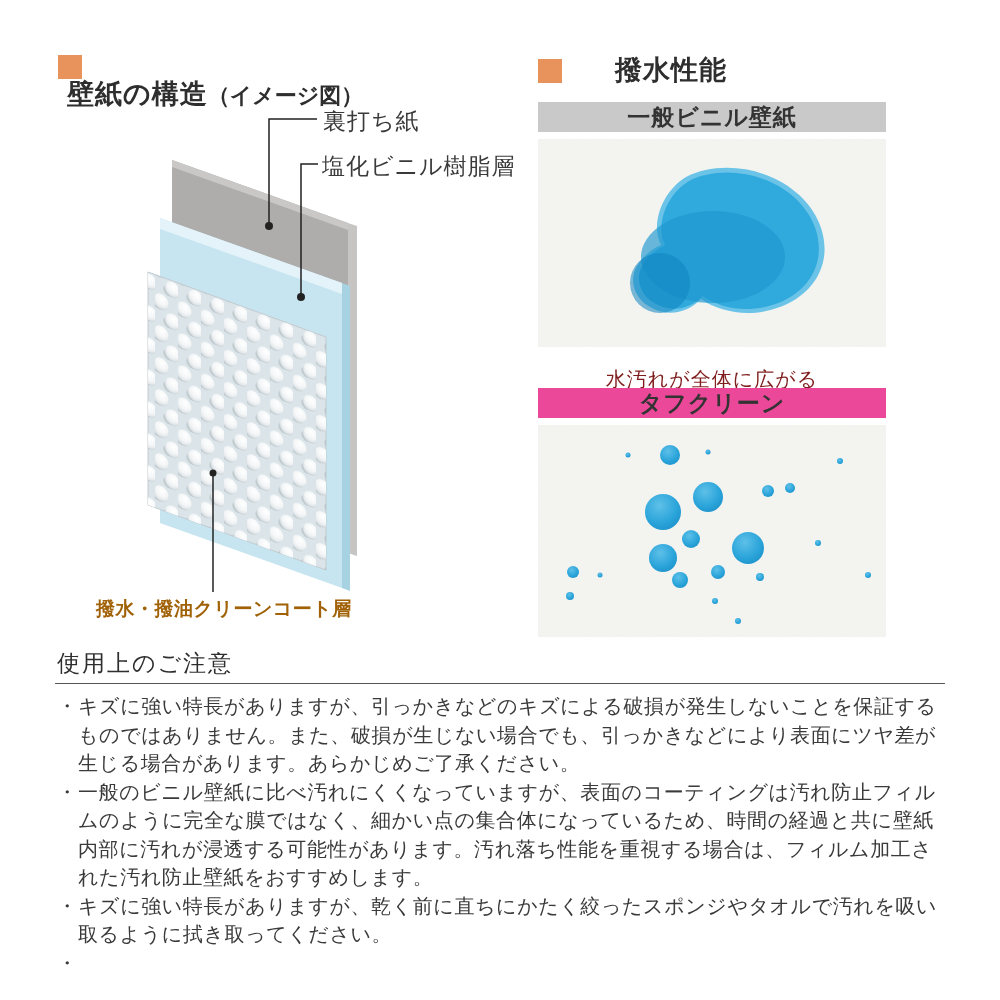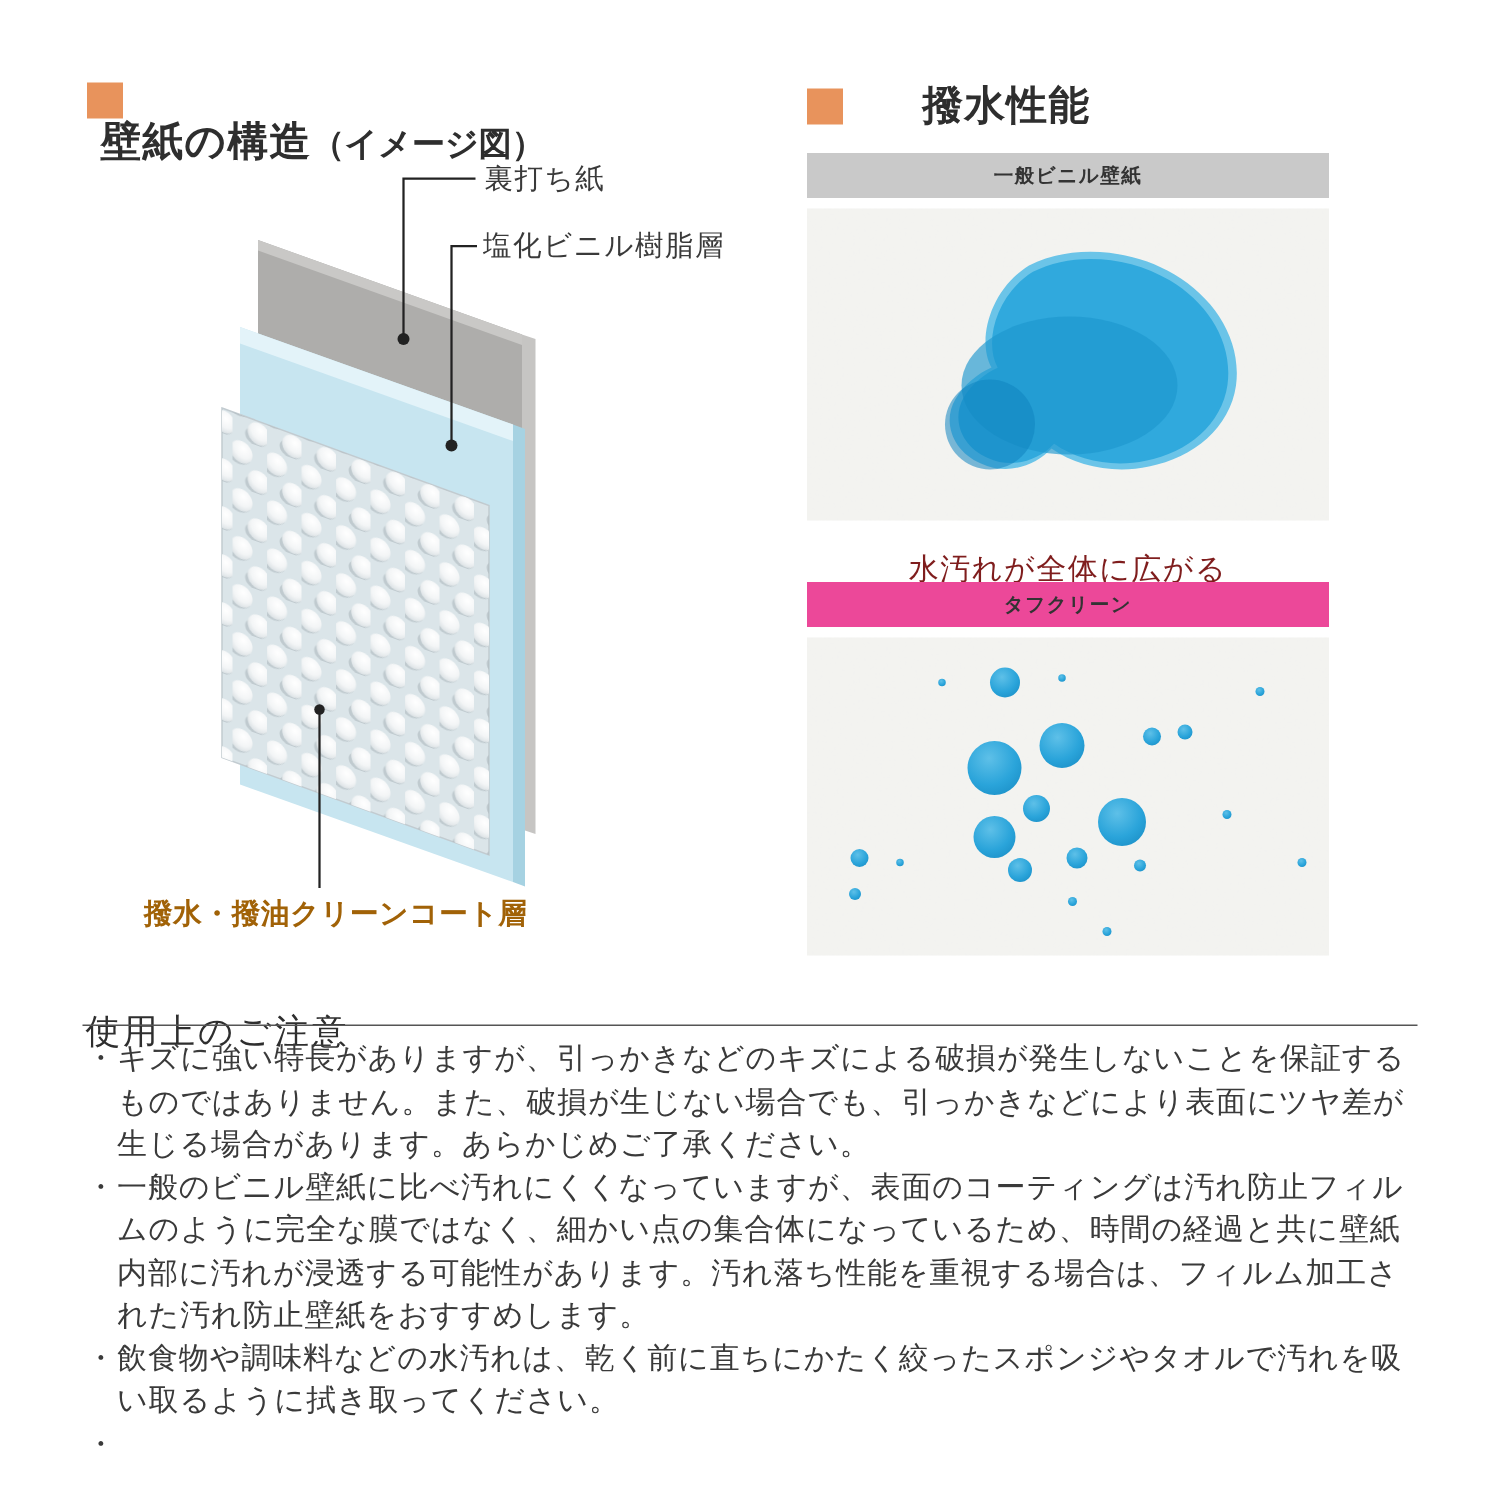--- a/index.html
+++ b/index.html
@@ -6,34 +6,34 @@
   body{font-family:"Liberation Sans","DejaVu Sans",sans-serif;color:#3a3a3a;}
   .page{position:relative;width:1000px;height:1000px;background:#ffffff;overflow:hidden;}
 
   
   .sec-head{position:absolute;display:flex;align-items:flex-start;}
   .sq{width:24px;height:24px;background:#E8935C;flex:0 0 auto;margin-top:4px;}
   .sec-title{font-size:27px;font-weight:600;color:#2e2e2e;letter-spacing:1px;margin-left:9px;line-height:30px;}
   .sec-sub{font-size:22px;font-weight:600;color:#2e2e2e;letter-spacing:0;}
 
   
-  .dlabel{position:absolute;font-size:19px;color:#3a3a3a;letter-spacing:1px;white-space:nowrap;}
+  .dlabel{position:absolute;font-size:23px;color:#3a3a3a;letter-spacing:1px;white-space:nowrap;}
   .dlabel.orange{color:#a16207;font-weight:700;font-size:19px;letter-spacing:0.5px;}
 
   
-  .panel-bar{position:absolute;left:538px;width:348px;height:30px;display:flex;align-items:center;justify-content:center;font-size:13px;font-weight:600;color:#333;letter-spacing:1px;}
+  .panel-bar{position:absolute;left:538px;width:348px;height:30px;display:flex;align-items:center;justify-content:center;font-size:23px;font-weight:600;color:#333;letter-spacing:1px;}
   .bar-gray{background:#C9C9C9;top:102px;}
   .bar-orange{background:#ec4899;top:388px;}
   .photo{position:absolute;left:538px;width:348px;display:block;}
   .caption{position:absolute;left:538px;width:348px;text-align:center;font-size:20px;letter-spacing:1px;}
   .cap1{top:355px;color:#7f1d1d;margin-top:11px;}
   .cap2{top:641px;color:#E0782F;font-weight:700;}
 
   
-  .notes-title{position:absolute;left:57px;top:648px;font-size:23px;color:#2e2e2e;letter-spacing:2px;margin-top:24px;}
+  .notes-title{position:absolute;left:57px;top:648px;font-size:23px;color:#2e2e2e;letter-spacing:2px;}
   .notes-rule{position:absolute;left:55px;top:683px;width:890px;height:0;border-top:1.5px solid #555;}
   .notes-list{position:absolute;left:57px;top:692px;width:892px;margin:0;padding:0;list-style:none;font-size:20px;line-height:28.5px;letter-spacing:0.6px;color:#3a3a3a;}
   .notes-list li{position:relative;padding-left:21px;margin:0;}
   .notes-list .b{position:absolute;left:0;top:0;}
 
   svg{display:block;}
 </style>
 </head>
 <body>
 
@@ -151,17 +151,17 @@
       <circle cx="280" cy="118" r="3"></circle>
       <circle cx="62" cy="150" r="2.5"></circle>
     </g>
   </svg>
 
   <div class="notes-title">使用上のご注意</div>
   <div class="notes-rule"></div>
   <ul class="notes-list">
     <li><span class="b">・</span><span>キズに強い特長がありますが、引っかきなどのキズによる破損が発生しないことを保証するものではありません。また、破損が生じない場合でも、引っかきなどにより表面にツヤ差が生じる場合があります。あらかじめご了承ください。</span></li>
     <li><span class="b">・</span><span>一般のビニル壁紙に比べ汚れにくくなっていますが、表面のコーティングは汚れ防止フィルムのように完全な膜ではなく、細かい点の集合体になっているため、時間の経過と共に壁紙内部に汚れが浸透する可能性があります。汚れ落ち性能を重視する場合は、フィルム加工された汚れ防止壁紙をおすすめします。</span></li>
-    <li><span class="b">・</span><span>飲食物や調味料などの水汚れは、乾く前に直ちにかたく絞ったスポンジやタオルで汚れを吸い取るように拭き取ってください。</span></li>
+    <li><span class="b">・</span><span>キズに強い特長がありますが、乾く前に直ちにかたく絞ったスポンジやタオルで汚れを吸い取るように拭き取ってください。</span></li>
     <li><span class="b">・</span></li>
   </ul>
 
 </div>
 
 </body></html>

